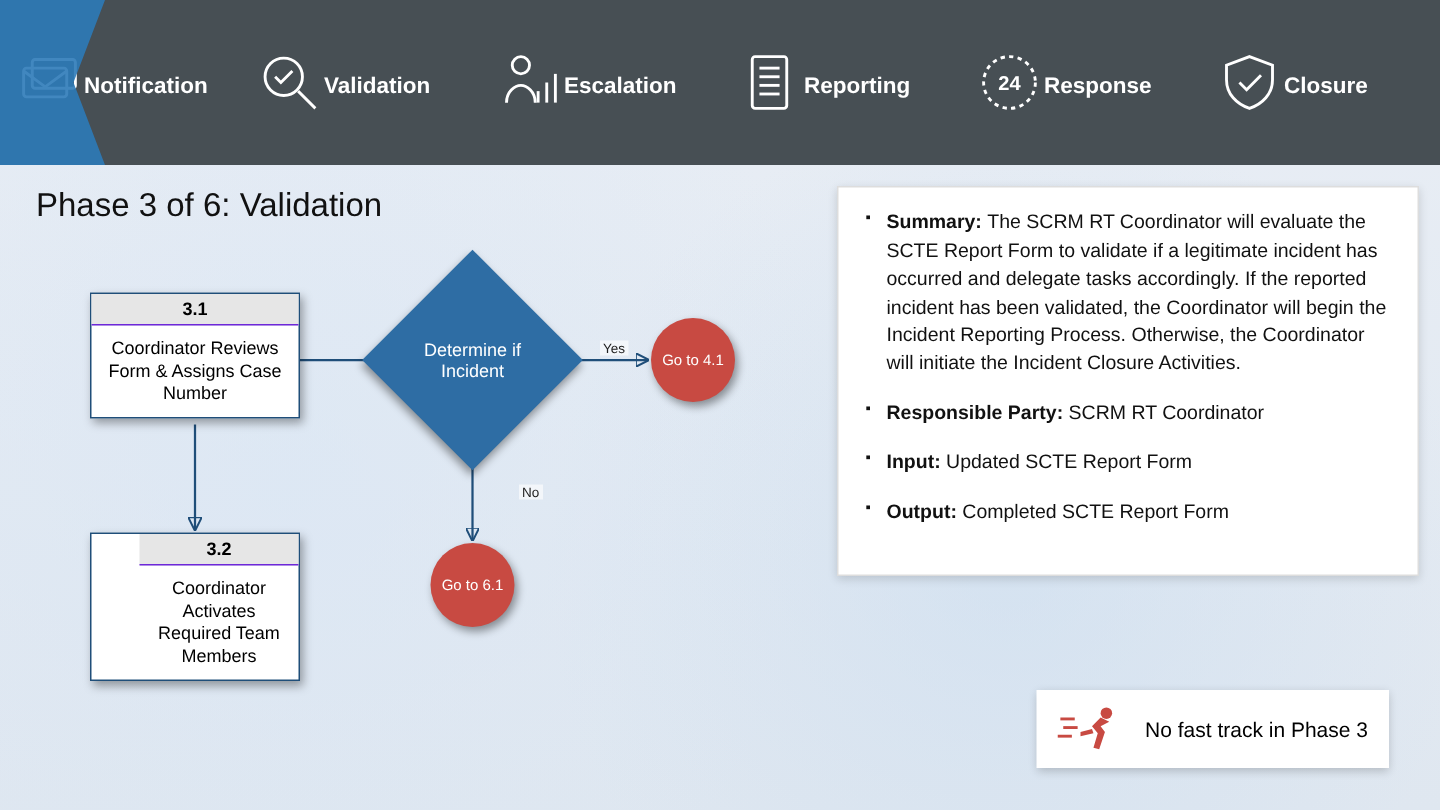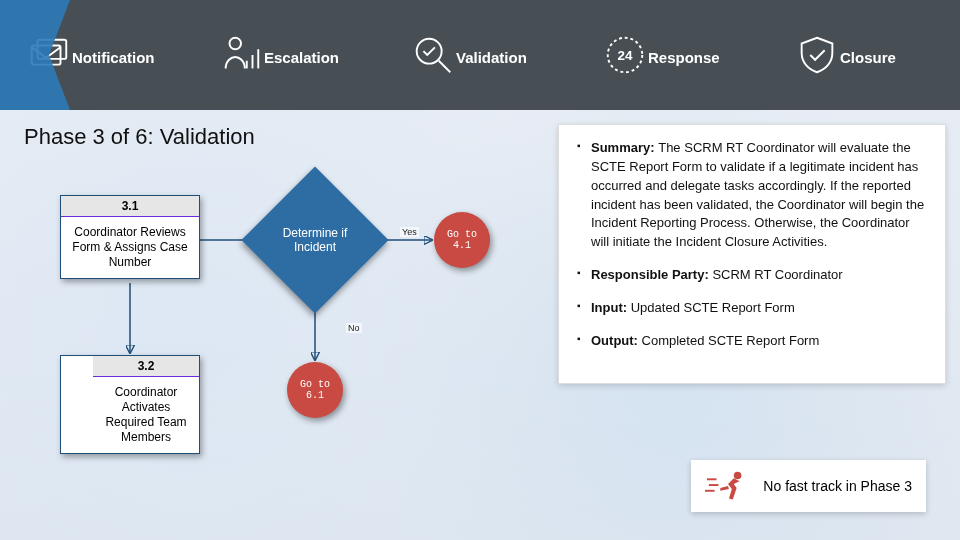--- a/index.html
+++ b/index.html
@@ -74,21 +74,21 @@
     transform: rotate(-45deg);
     color: #fff; font-size: 12px; padding: 0 12px;
   }
 
   .circle {
     position: absolute;
     width: 56px; height: 56px; border-radius: 50%;
     background: #c84a42;
     box-shadow: 2px 3px 6px rgba(0,0,0,.4);
     display: flex; align-items: center; justify-content: center; text-align: center;
-    color: #fff; font-size: 10px; padding: 4px; font-family: Liberation Mono, monospace;
+    color: #fff; font-size: 10px; padding: 4px;
   }
 
   .edge-label {
     position: absolute;
     font-size: 9px; color: #222; background: rgba(255,255,255,.6);
     padding: 0 2px;
   }
 
   svg.connectors { position: absolute; left: 0; top: 0; width: 560px; height: 360px; }
   svg.connectors line, svg.connectors path { stroke: #1f4e79; stroke-width: 1.5; fill: none; marker-end: url(#arrow); }
@@ -138,38 +138,50 @@
           <rect x="6" y="14" width="30" height="20" rx="2"></rect>
           <path d="M6 16l15 11 15-11"></path>
           <rect x="12" y="8" width="30" height="20" rx="2"></rect>
         </svg>
     </span>
     <span class="label">Notification</span>
   </div>
   <div class="nav-item">
     <span class="icon">
       <svg viewBox="0 0 48 48">
+          <circle cx="20" cy="20" r="13"></circle>
+          <line x1="30" y1="30" x2="42" y2="42"></line>
+          <path d="M14 20l4 4 8-8"></path>
+        </svg>
+    </span>
+    <span class="label">Validation</span>
+  </div>
+  <div class="nav-item">
+    <span class="icon">
+      <svg viewBox="0 0 48 48">
           <circle cx="18" cy="12" r="6"></circle>
           <path d="M8 38c0-8 6-12 10-12s10 4 10 12"></path>
           <line x1="30" y1="38" x2="30" y2="30"></line>
           <line x1="36" y1="38" x2="36" y2="24"></line>
           <line x1="42" y1="38" x2="42" y2="18"></line>
         </svg>
     </span>
     <span class="label">Escalation</span>
   </div>
   <div class="nav-item">
     <span class="icon">
       <svg viewBox="0 0 48 48">
-          <circle cx="20" cy="20" r="13"></circle>
-          <line x1="30" y1="30" x2="42" y2="42"></line>
-          <path d="M14 20l4 4 8-8"></path>
-        </svg>
-    </span>
-    <span class="label">Validation</span>
+          <rect x="12" y="6" width="24" height="36" rx="2"></rect>
+          <line x1="17" y1="14" x2="31" y2="14"></line>
+          <line x1="17" y1="20" x2="31" y2="20"></line>
+          <line x1="17" y1="26" x2="31" y2="26"></line>
+          <line x1="17" y1="32" x2="31" y2="32"></line>
+        </svg>
+    </span>
+    <span class="label">Reporting</span>
   </div>
   <div class="nav-item">
     <span class="icon">
       <svg viewBox="0 0 48 48">
           <circle cx="24" cy="24" r="18" stroke-dasharray="3 3"></circle>
           <text x="24" y="29" text-anchor="middle" font-size="14" fill="#fff" stroke="none" font-weight="700">24</text>
         </svg>
     </span>
     <span class="label">Response</span>
   </div>

